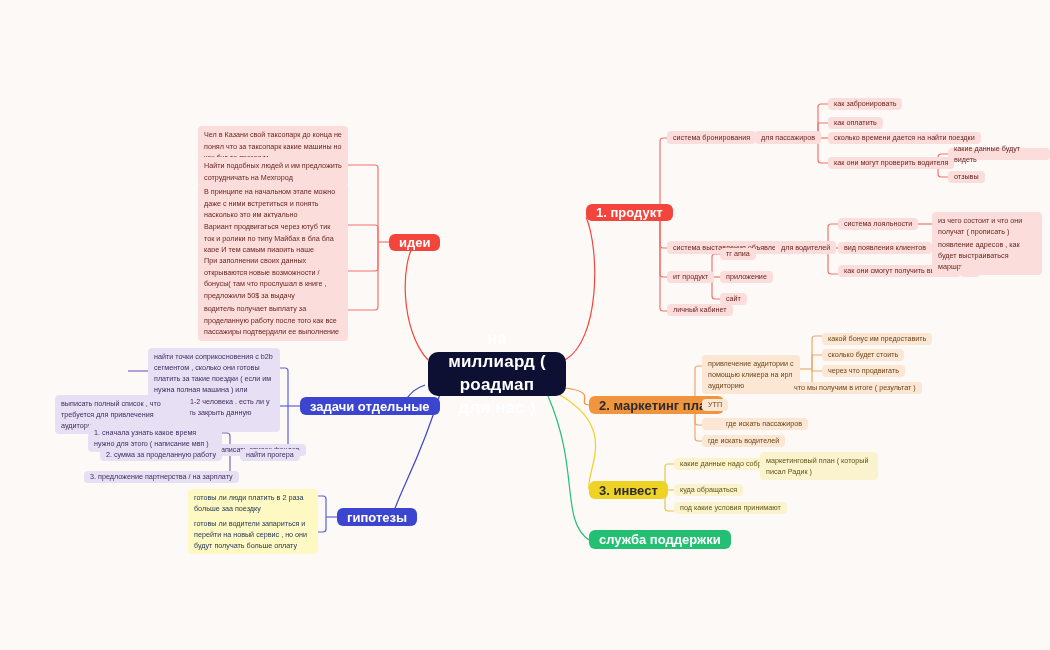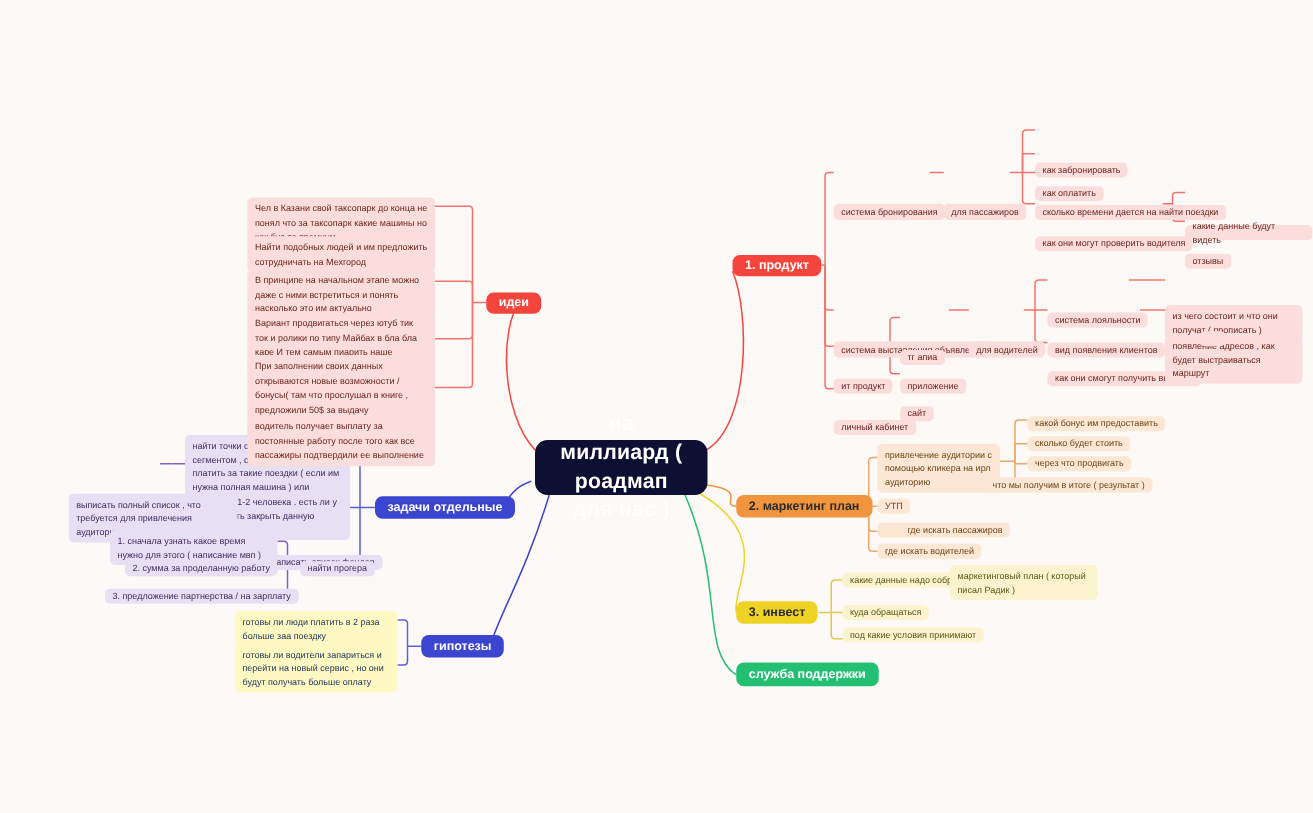--- a/index.html
+++ b/index.html
@@ -17,35 +17,35 @@
   .central{
     background:#0d1033;color:#ffffff;border-radius:10px;
     display:flex;align-items:center;justify-content:center;text-align:center;
     font-size:17px;font-weight:bold;line-height:1.35;padding:8px 14px;
     letter-spacing:.2px;
   }
 
   
   .main{
     border-radius:6px;display:flex;align-items:center;
-    font-size:10px;font-weight:bold;padding:5px 10px;white-space:nowrap;
+    font-size:13px;font-weight:bold;padding:5px 10px;white-space:nowrap;
   }
   .main.red{background:#f4453c;color:#ffffff;}
   .main.orange{background:#f0943e;color:#2b2b2b;}
   .main.yellow{background:#efd226;color:#2b2b2b;}
   .main.green{background:#23bf73;color:#ffffff;}
   .main.blue{background:#3b45cf;color:#ffffff;}
 
   
   .leaf{
     border-radius:4px;font-size:7.2px;line-height:1.55;
     padding:3px 6px;box-sizing:border-box;display:flex;align-items:center;
   }
   .leaf.multi{display:block;}
-  .leaf.red{background:#fbdedb;color:#6b2420;margin-top:32px;}
+  .leaf.red{background:#fbdedb;color:#6b2420;}
   .leaf.orange{background:#fbe7d4;color:#6d4518;}
   .leaf.yellow{background:#fbf3cd;color:#5f551a;}
   .leaf.purple{background:#e7dff3;color:#3f2d5e;}
   .leaf.lblue{background:#fef9c3;color:#23395c;}
   .leaf.empty{background:#fbdedb;}
 
   .big{font-size:7.2px;line-height:1.6;}
 </style>
 </head>
 <body>
@@ -221,15 +221,15 @@
   <div class="node leaf lblue multi" style="left:188px;top:489px;width:130px;">готовы ли люди платить в 2 раза больше заа поездку</div>
   <div class="node leaf lblue multi" style="left:188px;top:515px;width:130px;">готовы ли водители запариться и перейти на новый сервис , но они будут получать больше оплату</div>
 
   <div class="node main red" style="left:389px;top:234px;height:17px;">идеи</div>
 
   <div class="node leaf red multi big" style="left:198px;top:126px;width:150px;">Чел в Казани свой таксопарк до конца не понял что за таксопарк какие машины  но как буд то премиум</div>
   <div class="node leaf red multi big" style="left:198px;top:157px;width:150px;">Найти подобных  людей и им предложить сотрудничать на Мехгород</div>
   <div class="node leaf red multi big" style="left:198px;top:183px;width:150px;">В принципе на начальном этапе можно даже с ними встретиться и понять насколько это им актуально</div>
   <div class="node leaf red multi big" style="left:198px;top:218px;width:150px;">Вариант продвигаться через ютуб  тик ток и ролики по типу  Майбах  в бла бла каре И тем самым пиарить наше приложение</div>
   <div class="node leaf red multi big" style="left:198px;top:252px;width:150px;">При заполнении своих данных открываются новые возможности / бонусы( там что прослушал в книге , предложили 50$ за выдачу персональных данных . Хотя до этого он отказывался от этого категорически )</div>
-  <div class="node leaf red multi big" style="left:198px;top:300px;width:150px;">водитель получает выплату за постоянные работу после того как все пассажиры подтвердили ее выполнение</div>
+  <div class="node leaf red multi big" style="left:198px;top:300px;width:150px;">водитель получает выплату за проделанную работу после того как все пассажиры подтвердили ее выполнение</div>
 
 </div>
 
 </body></html>

